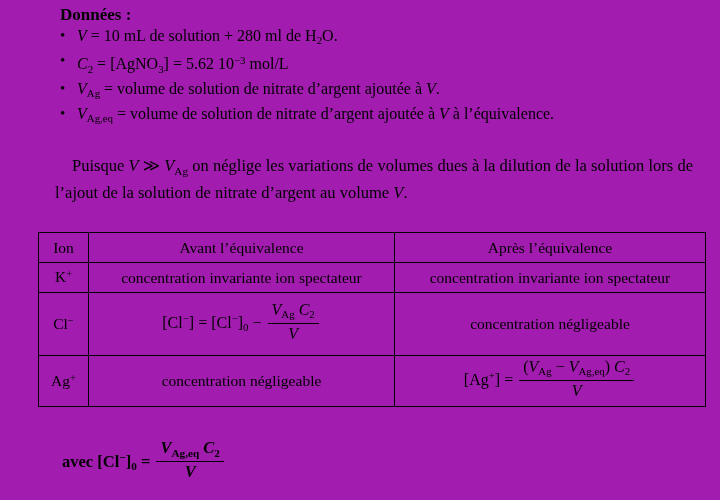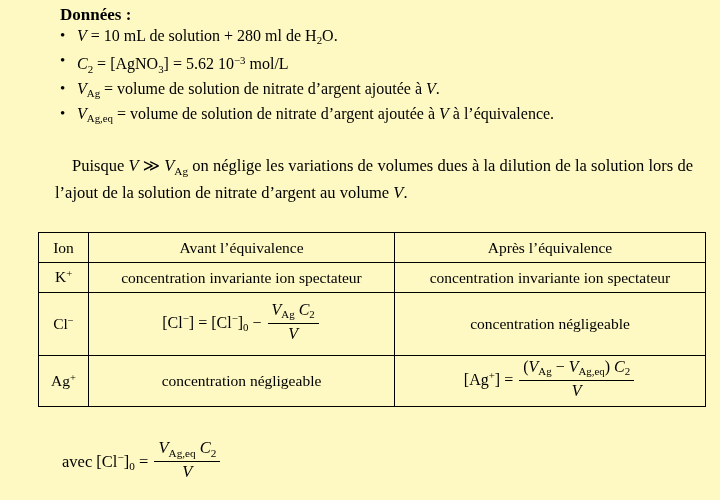--- a/index.html
+++ b/index.html
@@ -4,21 +4,21 @@
 <style>
   html, body {
     margin: 0;
     padding: 0;
     background: #ffffff;
   }
   .page {
     position: relative;
     width: 720px;
     height: 500px;
-    background: #fef9c3;
+    background: #a21caf;
     color: #000000;
     font-family: "Liberation Serif", "DejaVu Serif", serif;
     overflow: hidden;
   }
 
   
   .it  { font-style: italic; }
   .sub { font-size: 68%; vertical-align: -0.32em; }
   .sup { font-size: 68%; vertical-align: 0.5em; }
   .frac {
@@ -81,21 +81,21 @@
     vertical-align: middle;
     padding: 4px;
     font-weight: normal;
     overflow: hidden;
   }
   tr.r-head { height: 30px; }
   tr.r-k    { height: 30px; }
   tr.r-na   { height: 30px; }
   tr.r-cl   { height: 63px; }
   tr.r-ag   { height: 48px; margin-left: 12px; }
-  td.formula, .footnote { font-size: 16px; }
+  td.formula, .footnote { font-size: 16px; font-weight: bold; }
 
   
   .footnote {
     position: absolute;
     left: 62px;
     top: 441px;
     font-size: 16.5px;
   }
 </style>
 </head>

